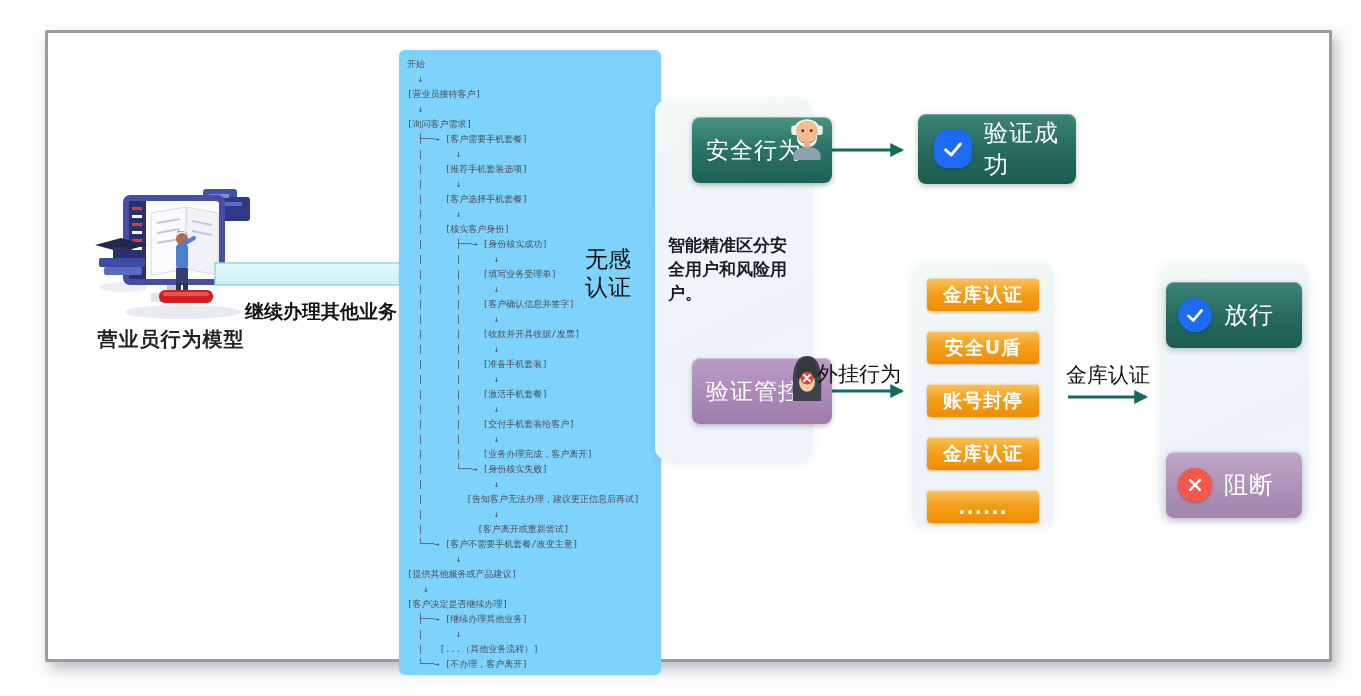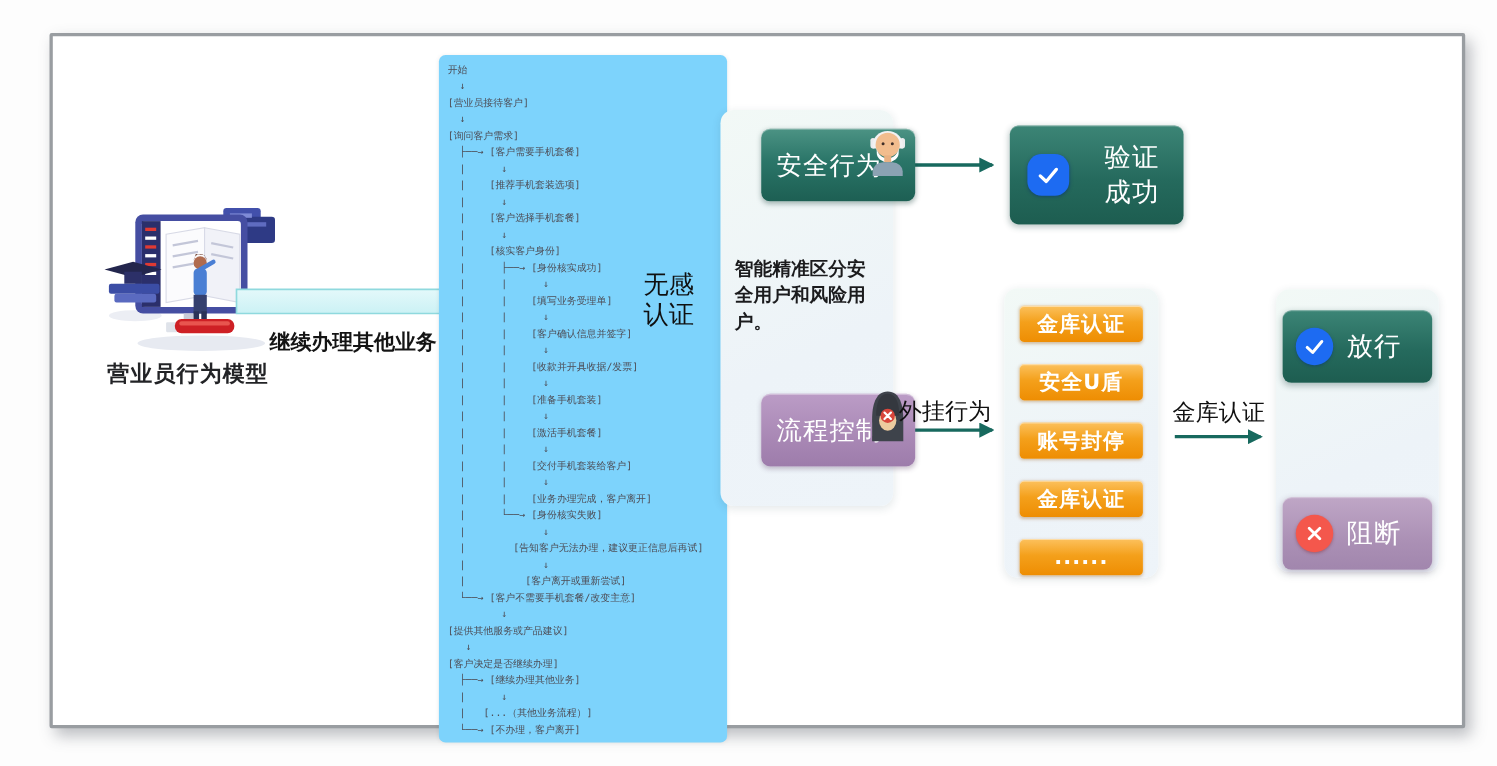--- a/index.html
+++ b/index.html
@@ -40,22 +40,22 @@
   .node-purple{background:linear-gradient(180deg,#bb9cc6 0%,#a988b5 60%,#9d7cab 100%);
         box-shadow:inset 0 1px 0 rgba(255,255,255,.35),0 2px 5px rgba(80,50,90,.3);}
   .safe-box{left:662px;top:117px;width:140px;height:66px;padding-left:14px;}
   .risk-box{left:662px;top:358px;width:140px;height:66px;padding-left:14px;}
   .node .avatar{position:absolute;right:4px;top:-4px;}
   .desc{position:absolute;left:668px;top:233px;width:132px;font-size:17px;font-weight:700;
         color:#1b1b1d;line-height:24px;}
   
   .result-node{position:absolute;border-radius:8px;display:flex;align-items:center;color:#fff;
         font-size:24px;font-weight:500;letter-spacing:1px;box-sizing:border-box;}
-  .success-box{left:918px;top:114px;width:158px;height:90px;padding-left:16px;
-        background:linear-gradient(180deg,#3a8374 0%,#236density 100%);gap:20px;}
+  .success-box{left:918px;top:114px;width:158px;height:70px;padding-left:16px;
+        background:linear-gradient(180deg,#3a8374 0%,#236density 100%);}
   .success-box,.allow-box{background:linear-gradient(180deg,#3c8576 0%,#256a5d 55%,#1d5d50 100%);
         box-shadow:inset 0 1px 0 rgba(255,255,255,.3),0 2px 6px rgba(20,60,55,.3);}
   .allow-box{left:1166px;top:282px;width:136px;height:66px;padding-left:12px;}
   .block-box{left:1166px;top:452px;width:136px;height:66px;padding-left:12px;
         background:linear-gradient(180deg,#bfa6c6 0%,#ab90b5 60%,#a186ad 100%);
         box-shadow:inset 0 1px 0 rgba(255,255,255,.3),0 2px 6px rgba(80,50,90,.3);}
   .badge{flex:0 0 auto;display:flex;align-items:center;justify-content:center;margin-right:12px;}
   .badge-blue{width:38px;height:38px;border-radius:13px;background:#1d6bf2;
         box-shadow:0 1px 3px rgba(0,30,120,.35);}
   .badge-blue.small,.badge-red.small{width:34px;height:34px;border-radius:17px;}
@@ -208,21 +208,21 @@
       <circle cx="16" cy="16" r="1.3" fill="#3f2e28"></circle>
       <circle cx="24" cy="16" r="1.3" fill="#3f2e28"></circle>
       <rect x="17" y="26" width="6" height="6" fill="#e9b183"></rect>
       <path d="M7 44 v-4 a9 8 0 0 1 9 -8 h8 a9 8 0 0 1 9 8 v4 z" fill="#8ba2b3"></path>
     </svg>
   </div>
 
   <div class="desc">智能精准区分安全用户和风险用户。</div>
 
   <div class="node node-purple risk-box">
-    <span>流程控制</span>
+    <span>验证管控</span>
     <svg class="avatar" width="42" height="48" viewBox="0 0 40 44">
       <path d="M20 1 C9 1 6.5 14 6.5 25 L6.5 44 L33.5 44 L33.5 25 C33.5 14 31 1 20 1 Z" fill="#3e434b"></path>
       <ellipse cx="20" cy="26" rx="7.5" ry="9" fill="#eccb9f"></ellipse>
       <path d="M20 3 C12 3 10 13 10 22 L30 22 C30 13 28 3 20 3 Z" fill="#34383f"></path>
       <circle cx="20" cy="22" r="6.2" fill="#d8463c"></circle>
       <path d="M17.2 19.2 L22.8 24.8 M22.8 19.2 L17.2 24.8" stroke="#fff" stroke-width="1.9" stroke-linecap="round"></path>
     </svg>
   </div>
 
   <div class="result-node success-box">

